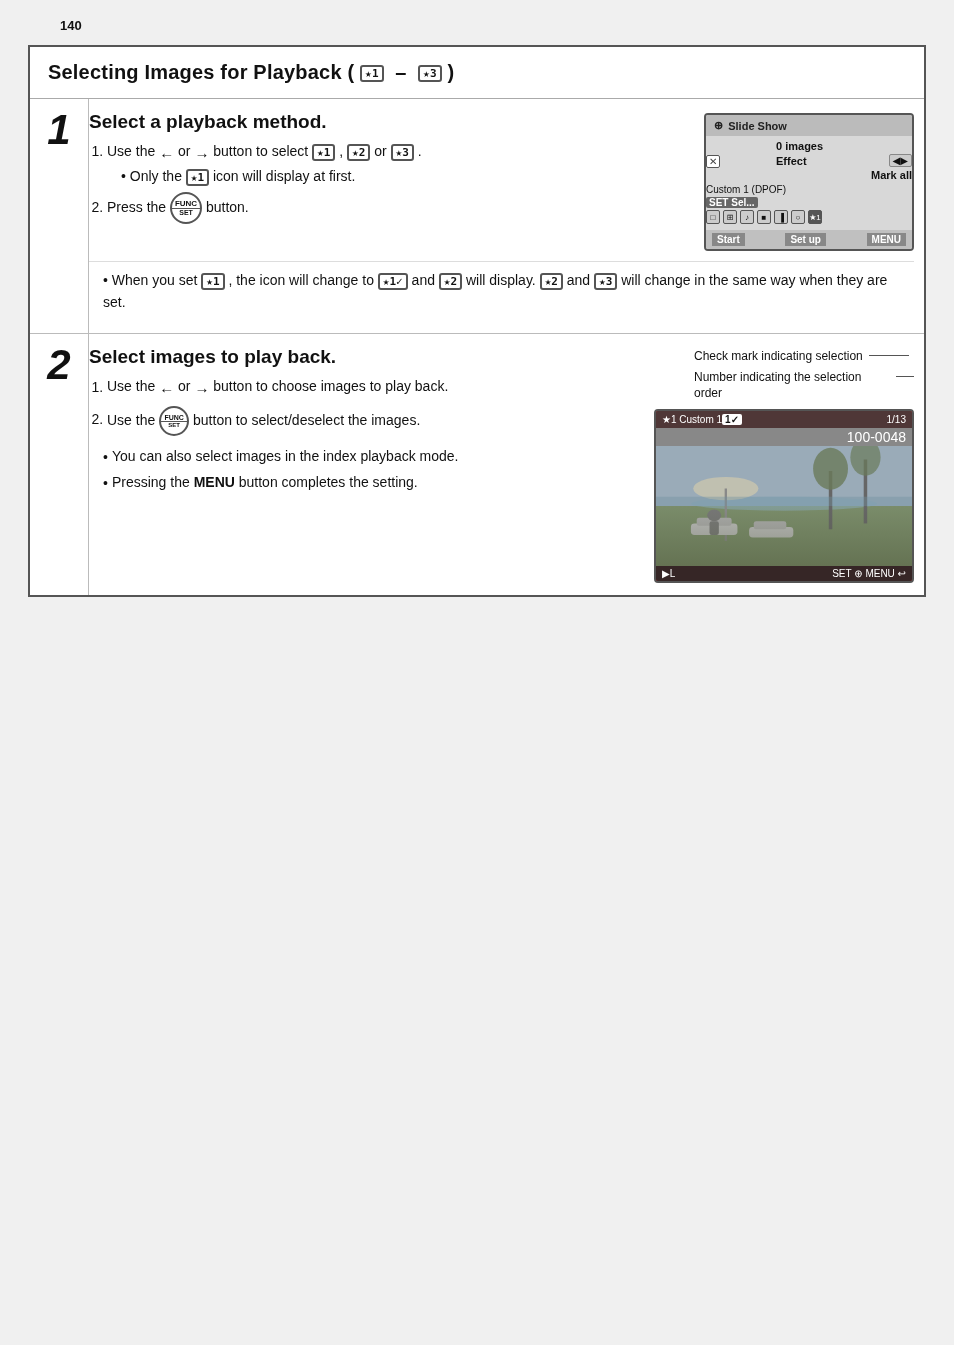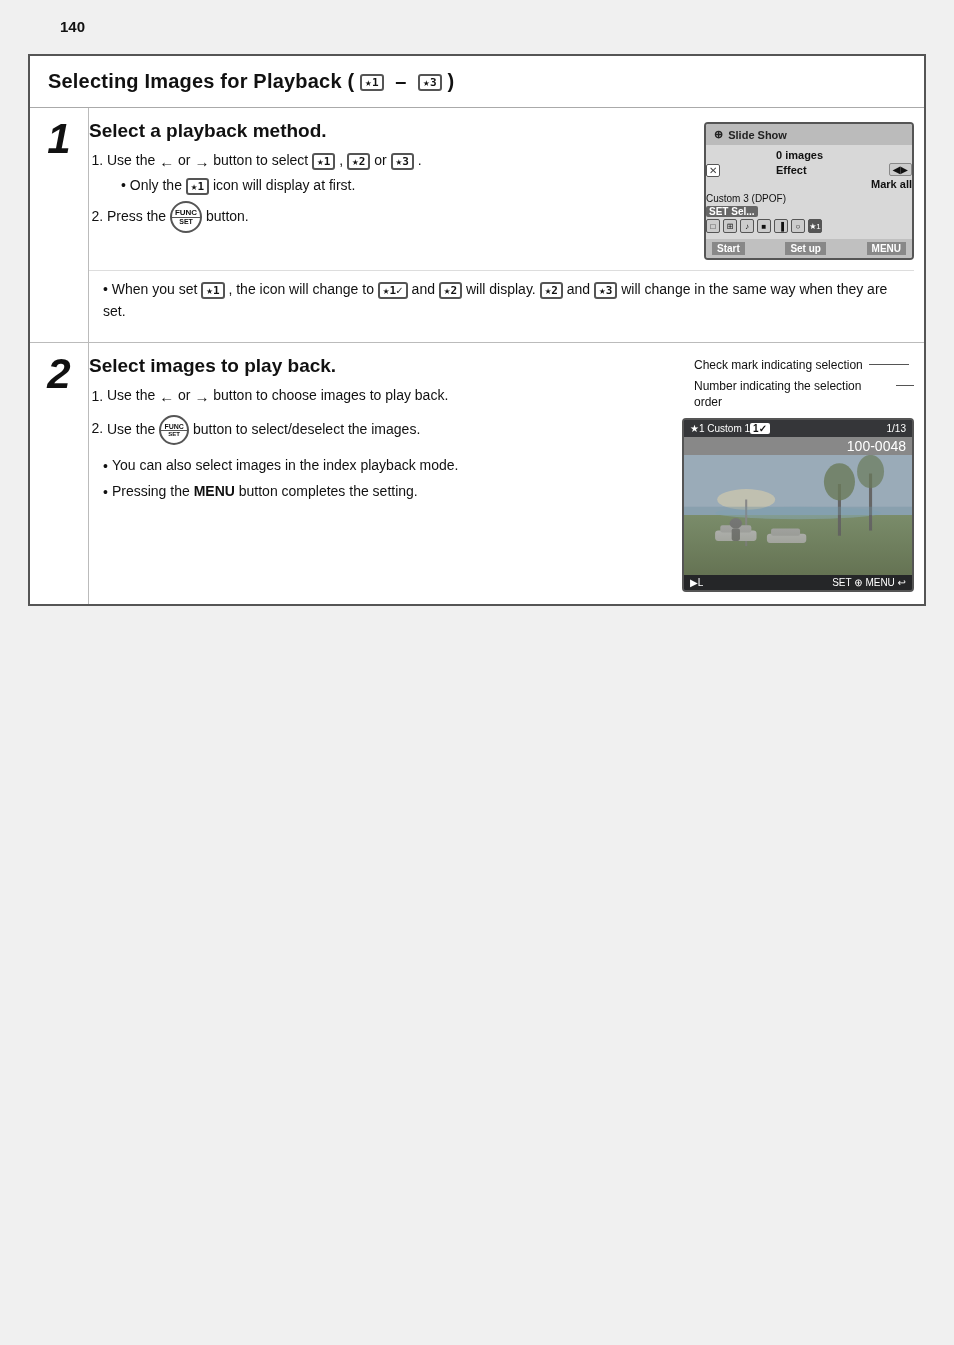--- a/index.html
+++ b/index.html
@@ -5,22 +5,22 @@
     * { margin: 0; padding: 0; box-sizing: border-box; }
     body {
       width: 954px;
       min-height: 1345px;
       background: #f0f0f0;
       font-family: Arial, sans-serif;
       font-size: 15px;
       color: #111;
     }
     .page-num {
-      padding: 18px 0 19px 60px;
-      font-size: 15px;
+      padding: 18px 0 12px 60px;
+      font-size: 13px;
       font-weight: bold;
       color: #111;
     }
     .main-box {
       margin: 0 28px 0 28px;
       border: 2px solid #555;
       background: #fff;
       padding: 0;
     }
     .header-section {
@@ -229,23 +229,23 @@
     .cs-footer-btn {
       background: #888;
       color: #fff;
       border-radius: 0;
       padding: 1px 5px;
       font-size: 10px;
       font-weight: bold;
     }
     
     .camera-screen2 {
-      width: 232px;
+      width: 260px;
       border: 2px solid #555;
-      background: #0f172a;
+      background: #b91c1c;
       border-radius: 4px;
       overflow: hidden;
       position: relative;
     }
     .cs2-topbar {
       background: rgba(60,60,60,0.85);
       color: #fff;
       display: flex;
       align-items: center;
       justify-content: space-between;
@@ -360,21 +360,21 @@
                 <span class="cs-label">
                   <span style="border:1.5px solid #555; padding:0 2px; background:#fff; font-size:10px; border-radius:2px;">✕</span>
                 </span>
                 <span class="cs-val">Effect</span>
                 <span style="margin-left:auto; font-size:10px; border:1.5px solid #888; padding:0 3px; background:#ccc; border-radius:2px;">◀▶</span>
               </div>
               <div class="cs-row">
                 <span style="margin-left:auto;" class="cs-val">Mark all</span>
               </div>
               <div class="cs-row" style="margin-top:3px; font-size:10px;">
-                <span>Custom 3 (DPOF)</span>
+                <span>Custom 1 (DPOF)</span>
               </div>
               <div class="cs-row">
                 <span style="background:#666; color:#fff; border-radius:2px; padding:0 3px; font-size:10px; font-weight:bold;">SET Sel...</span>
               </div>
               <div class="cs-icon-row">
                 <span class="cs-small-icon">□</span>
                 <span class="cs-small-icon">⊞</span>
                 <span class="cs-small-icon">♪</span>
                 <span class="cs-small-icon">■</span>
                 <span class="cs-small-icon">▐</span>

